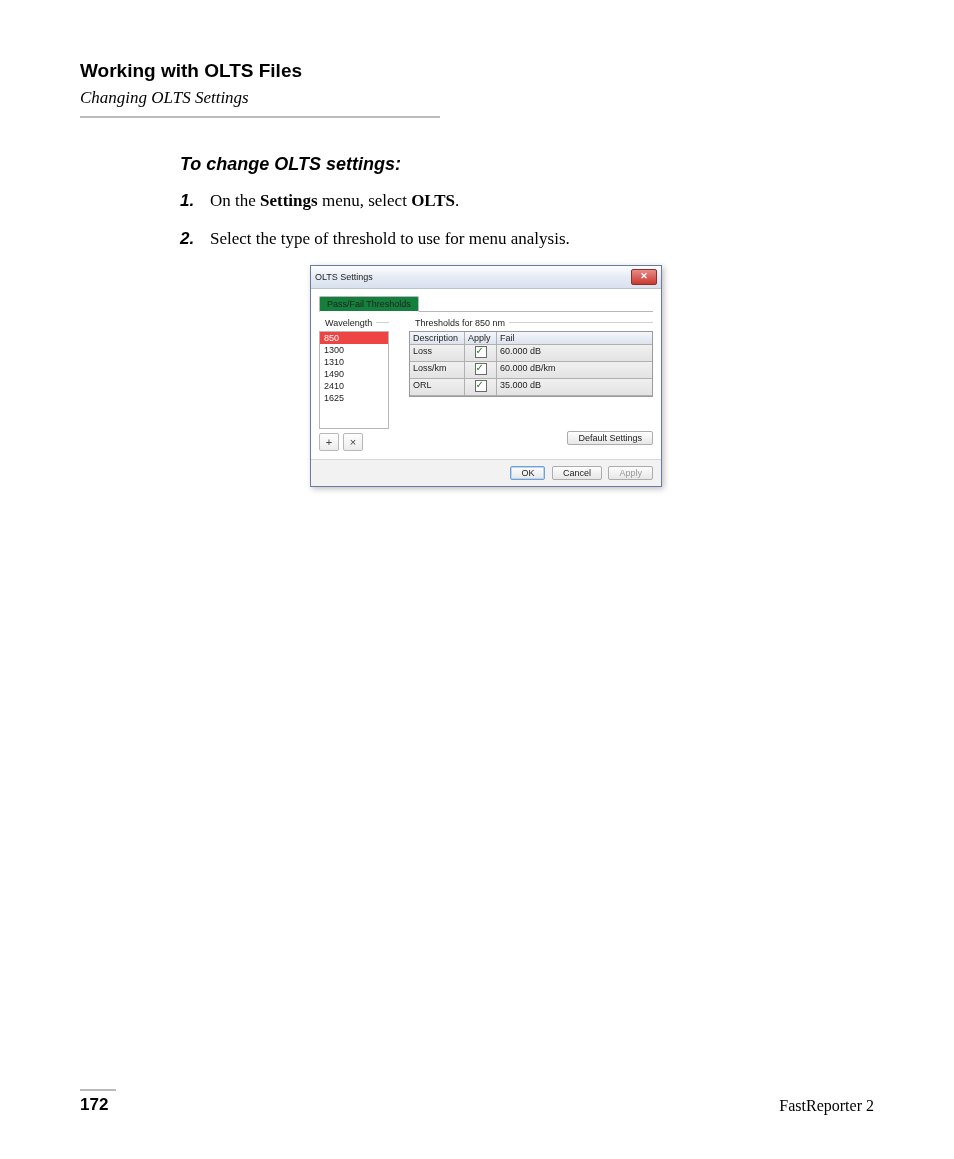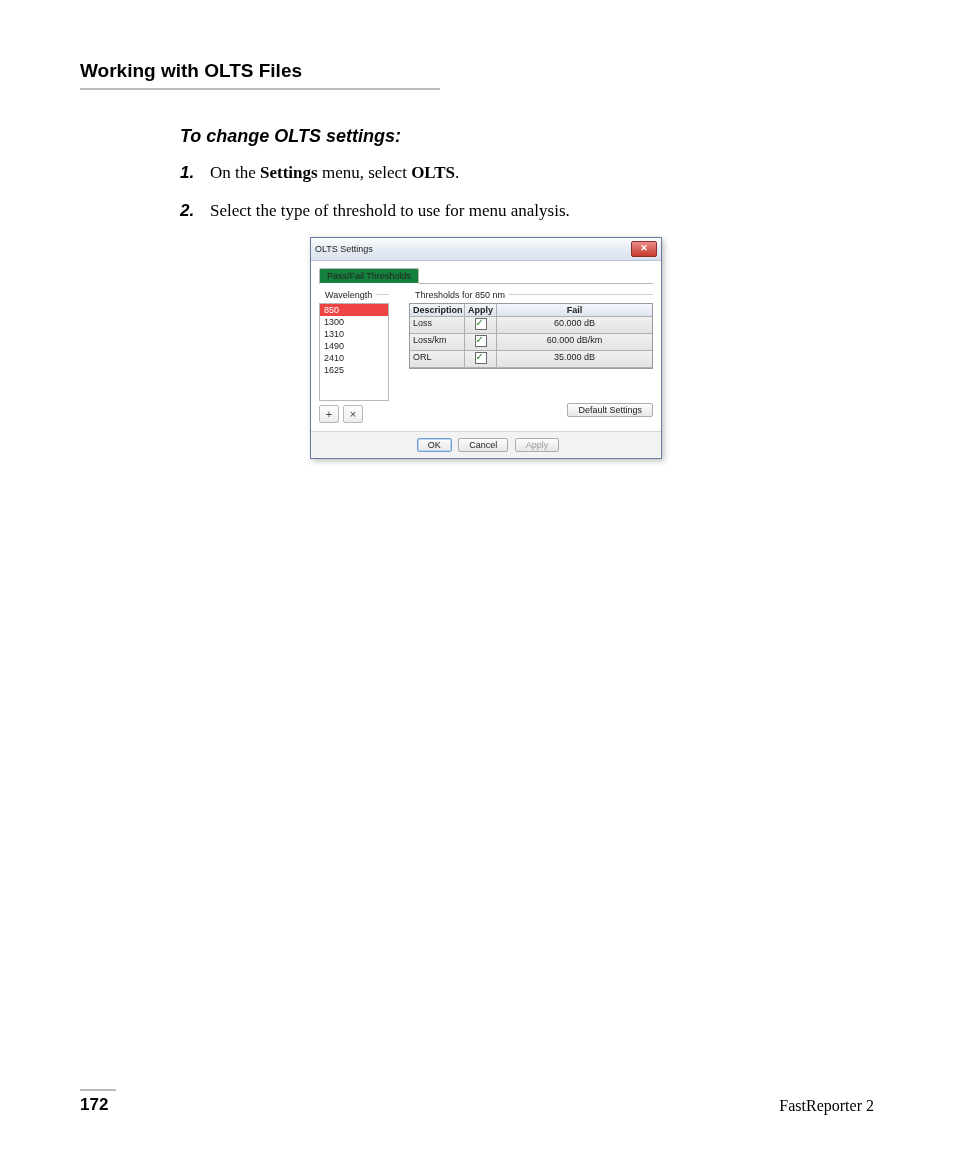--- a/index.html
+++ b/index.html
@@ -145,33 +145,33 @@
   .thr-group { flex: 1; }
   .grid {
     border: 1px solid #9a9a9a; background:#fff;
   }
   .grow { display: grid; grid-template-columns: 55px 32px 1fr; }
   .gcell {
     border-right: 1px solid #b0b0b0; border-bottom: 1px solid #b0b0b0;
     padding: 1px 3px; background: linear-gradient(#f0f0f0,#e3e3e3);
     font-size: 9px;
   }
-  .grow.header .gcell { background: linear-gradient(#f4f6fb,#dde3ee); font-weight:bold; }
-  .gcell:last-child { border-right: none; text-align: center; }
+  .grow.header .gcell { background: linear-gradient(#f4f6fb,#dde3ee); font-weight:normal; }
+  .gcell:last-child { border-right: none; }
   .chk { width:10px; height:10px; border:1px solid #6a6a6a; background:#fff; display:inline-block; position:relative; }
   .chk::after { content:'✓'; position:absolute; left:0; top:-2px; font-size:10px; color:#2a7a2a; }
   .def-btn-row { text-align: right; margin-top: 34px; }
   .btn {
     display:inline-block; border:1px solid #acacac; background:linear-gradient(#fdfdfd,#e7e7e7);
     border-radius:2px; padding: 1px 10px; font-size:9px; margin-left:4px;
   }
   .btn.primary { border-color:#6fa0d6; box-shadow: 0 0 0 1px #bcd4ee inset; }
   .btn.dis { color:#9a9a9a; }
   .dlg-footer {
-    border-top:1px solid #d6d6d6; padding:6px 8px; text-align:center; background:#f2f2f2;
+    border-top:1px solid #d6d6d6; padding:6px 8px; text-align:right; background:#f2f2f2;
   }
 
   .page-footer {
     position: absolute;
     bottom: 44px;
     left: 80px;
     right: 80px;
     display: flex;
     align-items: flex-end;
   }
@@ -188,20 +188,21 @@
   .prod {
     margin-left: auto;
     font-size: 16px;
   }
 </style>
 </head>
 <body>
 
 <div class="page">
   <div class="header-title">Working with OLTS Files</div>
+  <div class="header-sub">Changing OLTS Settings</div>
   <hr class="header-rule">
 
   <div class="proc-block">
     <div class="proc-title">To change OLTS settings:</div>
 
     <div class="step">
       <div class="step-num">1.</div>
       <div>
         <span>On the </span><span class="bold">Settings</span><span> menu, select </span><span class="bold">OLTS</span><span>.</span>
       </div>

